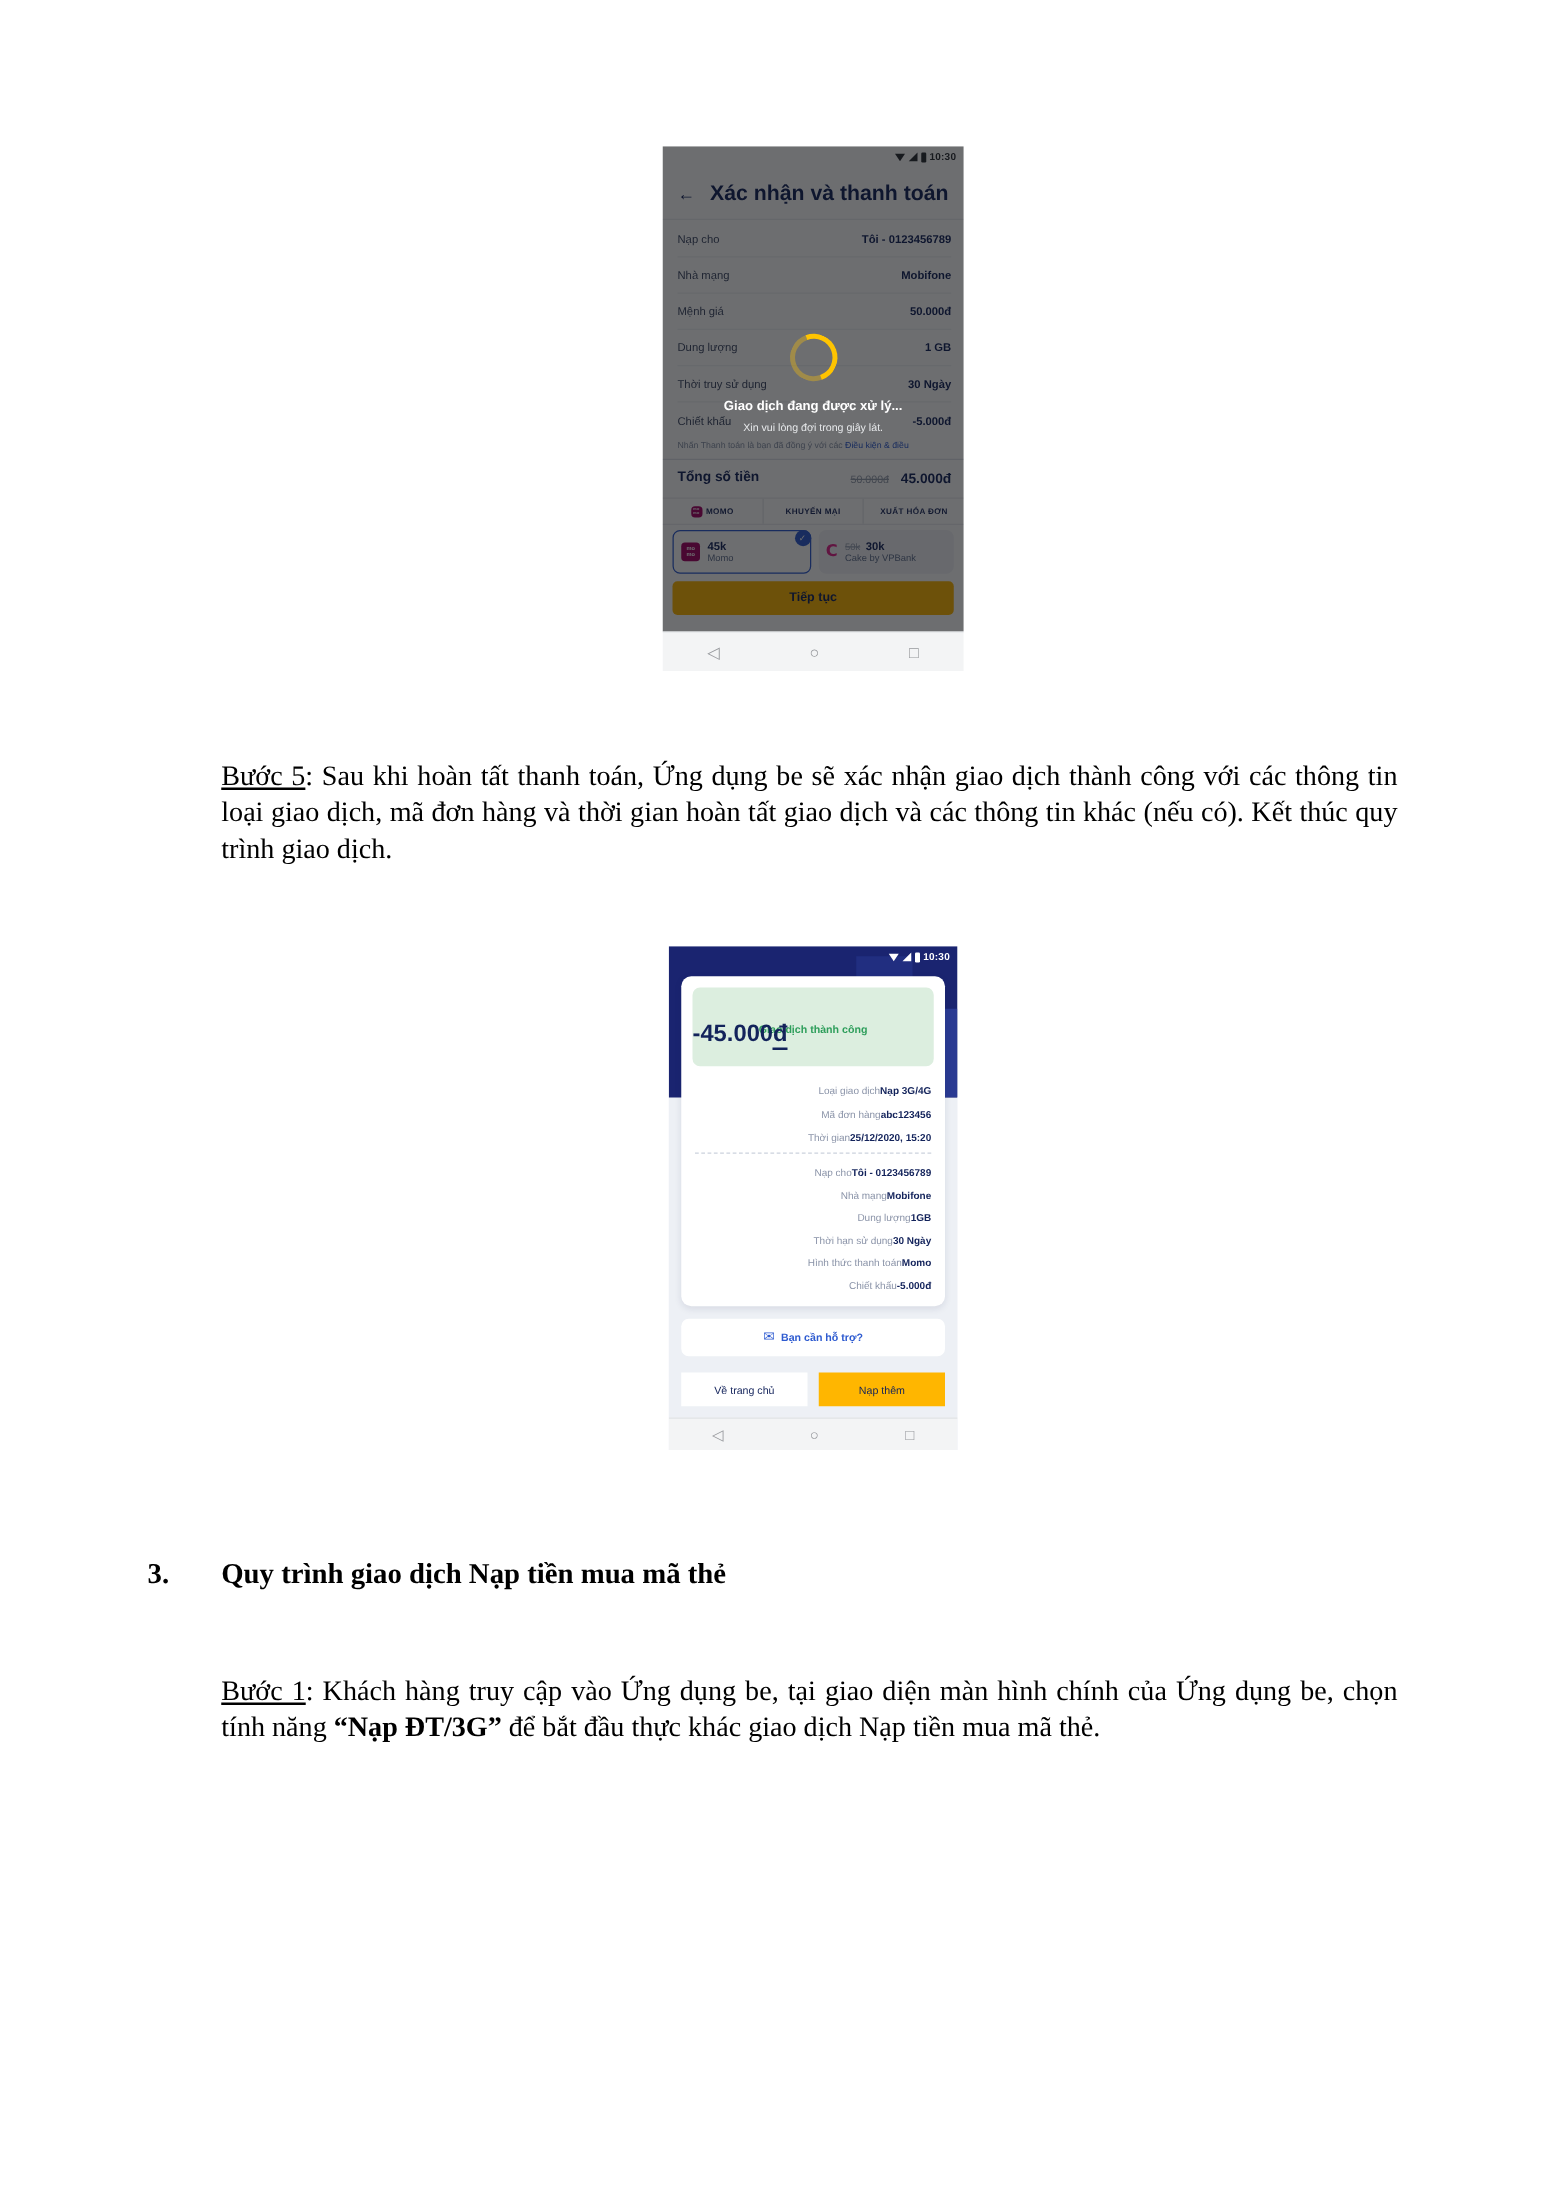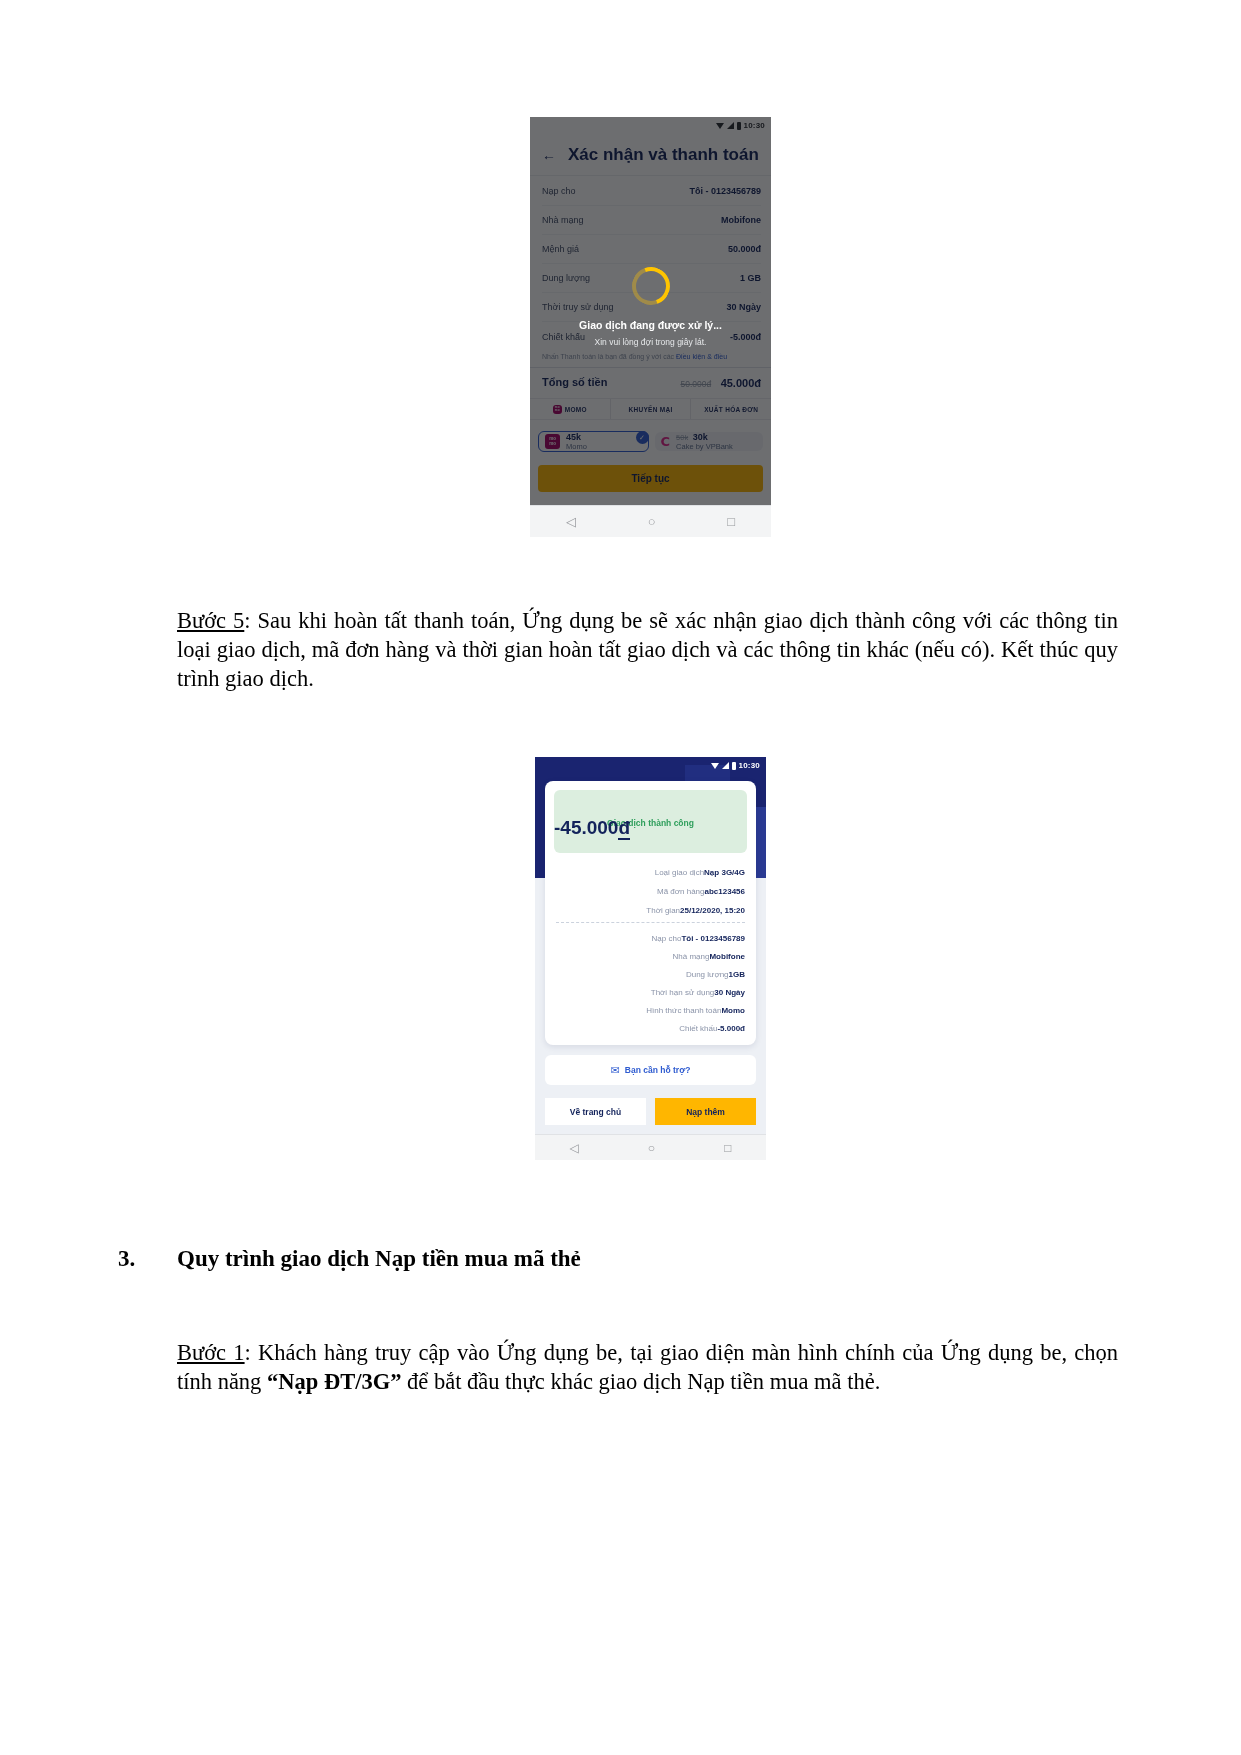--- a/index.html
+++ b/index.html
@@ -49,21 +49,21 @@
   .p1-total .t-new { font-size:11px; font-weight:800; color:#13235B;margin-top:31px; }
   .p1-tabs { position:absolute; top:281px; left:0; right:0; height:22px; display:flex;
              border-top:1px solid #EAECEF; border-bottom:1px solid #EAECEF; background:#fff; }
   .p1-tab { flex:1; display:flex; align-items:center; justify-content:center; gap:3px;
             font-size:6.5px; font-weight:bold; letter-spacing:.3px; color:#1B2A5E; }
   .p1-tab + .p1-tab { border-left:1px solid #E5E7EB; }
   .momo-logo { background:#A50064; color:#fff; border-radius:3px; display:flex; align-items:center;
                justify-content:center; text-align:center; font-weight:bold; overflow:hidden; }
   .momo-sm { width:9px; height:9px; font-size:3px; line-height:3px; }
   .momo-md { width:15px; height:15px; font-size:4.5px; line-height:4.5px; width:15px; word-spacing:15px; }
-  .p1-cards { position:absolute; top:307px; left:8px; right:8px; height:35px; display:flex; gap:6px;align-items:center; }
+  .p1-cards { position:absolute; top:307px; left:8px; right:8px; height:35px; display:flex; gap:6px; }
   .p1-card { flex:1; border-radius:6px; display:flex; align-items:center; gap:6px; padding:0 6px; position:relative; }
   .p1-card.selected { background:#fff; border:1px solid #2D5BD1; }
   .p1-card.plain { background:#F2F3F7; }
   .p1-card .amt { font-size:9px; font-weight:bold; color:#13235B; }
   .p1-card .old { font-size:7.5px; color:#9AA3B5; text-decoration:line-through; font-weight:normal; margin-right:2px; }
   .p1-card .nm { font-size:7.5px; color:#61708F; }
   .check-badge { position:absolute; top:-1px; right:-1px; width:13px; height:13px; border-radius:50%;
                  background:#2D5BD1; color:#fff; font-size:7px; display:flex; align-items:center; justify-content:center; }
   .cake-logo { font-size:13px; font-weight:800; color:#E0218A; font-family:"DejaVu Sans", sans-serif; }
   .p1-btn { position:absolute; top:348px; left:8px; right:8px; height:27px; background:#FFB600; border-radius:4px;
@@ -97,21 +97,21 @@
   .p2-row .lbl { font-size:8px; color:#8A93A8; }
   .p2-row .val { font-size:8px; font-weight:600; color:#13235B; }
   .p2-dash { position:absolute; top:141px; left:11px; right:11px; border-top:1px dashed #CBD2DD; }
   .p2-rows-bottom { position:absolute; top:148px; left:11px; right:11px; }
   .p2-rows-bottom .p2-row { height:18px; }
   .p2-support { position:absolute; left:10px; top:298px; width:211px; height:30px; background:#fff; border-radius:6px;
                 display:flex; align-items:center; justify-content:center; gap:5px; }
   .mail-icon { color:#2E5BD0; font-size:11px; line-height:1; }
   .p2-support .sp-txt { font-size:8.5px; font-weight:600; color:#2E5BD0; }
   .p2-btn { position:absolute; top:341px; height:27px; border-radius:0; display:flex; align-items:center;
-            justify-content:center; font-size:8.5px; font-weight:bold; color:#13235B; }
+            justify-content:center; font-size:8.5px; font-weight:normal; color:#13235B; }
   .p2-btn-home { left:10px; width:101px; background:#FFFFFF; }
   .p2-btn-topup { left:120px; width:101px; background:#FFB600; }
   #phone2 .navbar { height:26px; }
   #phone2 .navbar span { font-size:12px; }
 </style>
 </head>
 <body>
 
 <div id="phone1" class="phone">
   <div class="screen">

